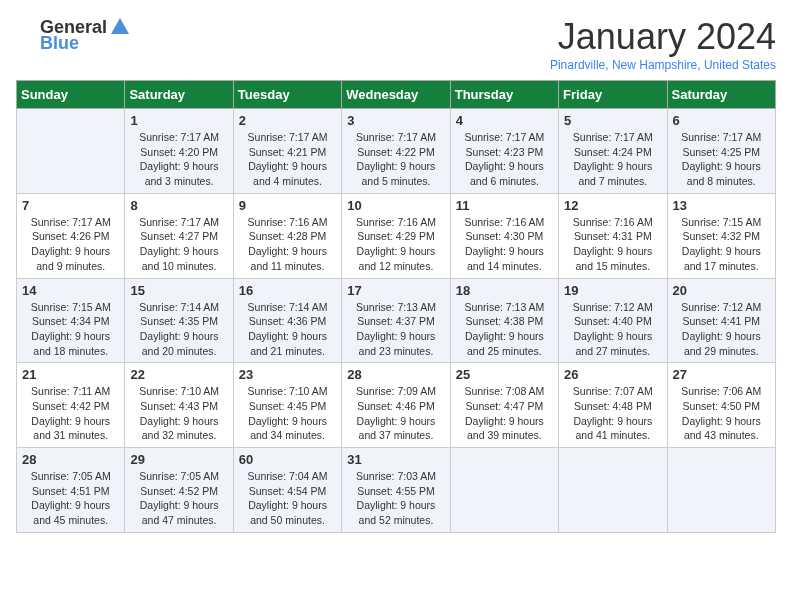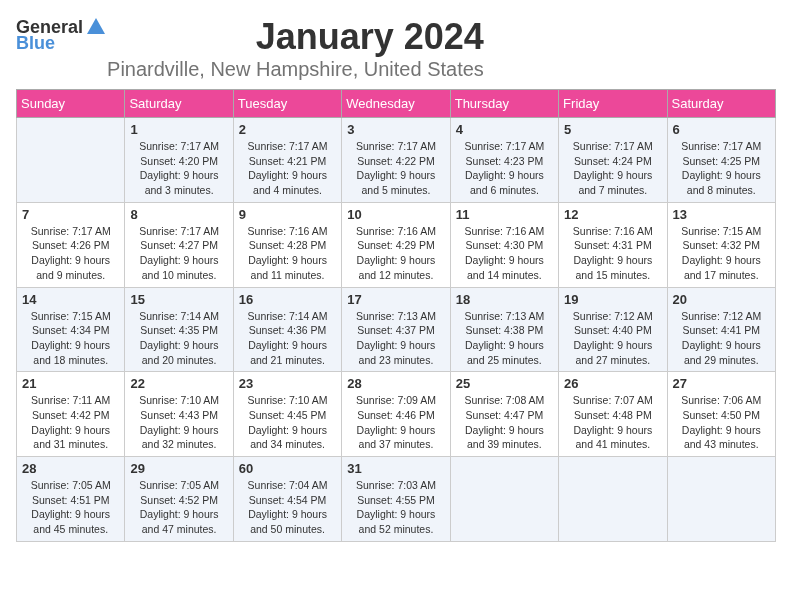--- a/index.html
+++ b/index.html
@@ -5,22 +5,24 @@
     * { box-sizing: border-box; margin: 0; padding: 0; }
     body {
       font-family: Arial, sans-serif;
       background: #fff;
       width: 792px;
       min-height: 612px;
       padding: 16px;
     }
     .header-area {
       display: flex;
+      justify-content: space-between;
       align-items: flex-start;
       margin-bottom: 8px;
+      margin-left: 24px;
     }
     .logo {
       display: flex;
       align-items: center;
       gap: 4px;
     }
     .logo-text-general {
       font-size: 18px;
       font-weight: bold;
       color: #333;
@@ -30,37 +32,37 @@
       font-size: 18px;
       font-weight: bold;
       color: #4a90d9;
       line-height: 1;
     }
     .title-area {
       text-align: right;
     }
     .month-title {
       font-size: 36px;
-      font-weight: bold;
+      font-weight: normal;
       color: #333;
     }
     .location-title {
-      font-size: 20px;
-      color: #737373;
+      font-size: 12px;
+      color: #3b82f6;
     }
     table {
       width: 100%;
       border-collapse: collapse;
       table-layout: fixed;
     }
     thead tr th {
-      background-color: #ec4899;
+      background-color: #15803d;
       color: #fff;
       font-size: 13px;
-      font-weight: normal;
+      font-weight: bold;
       padding: 6px 4px;
       text-align: left;
       border: 1px solid #aaa;
     }
     tbody tr td {
       vertical-align: top;
       border: 1px solid #ccc;
       padding: 4px 5px;
       font-size: 11px;
       color: #333;

